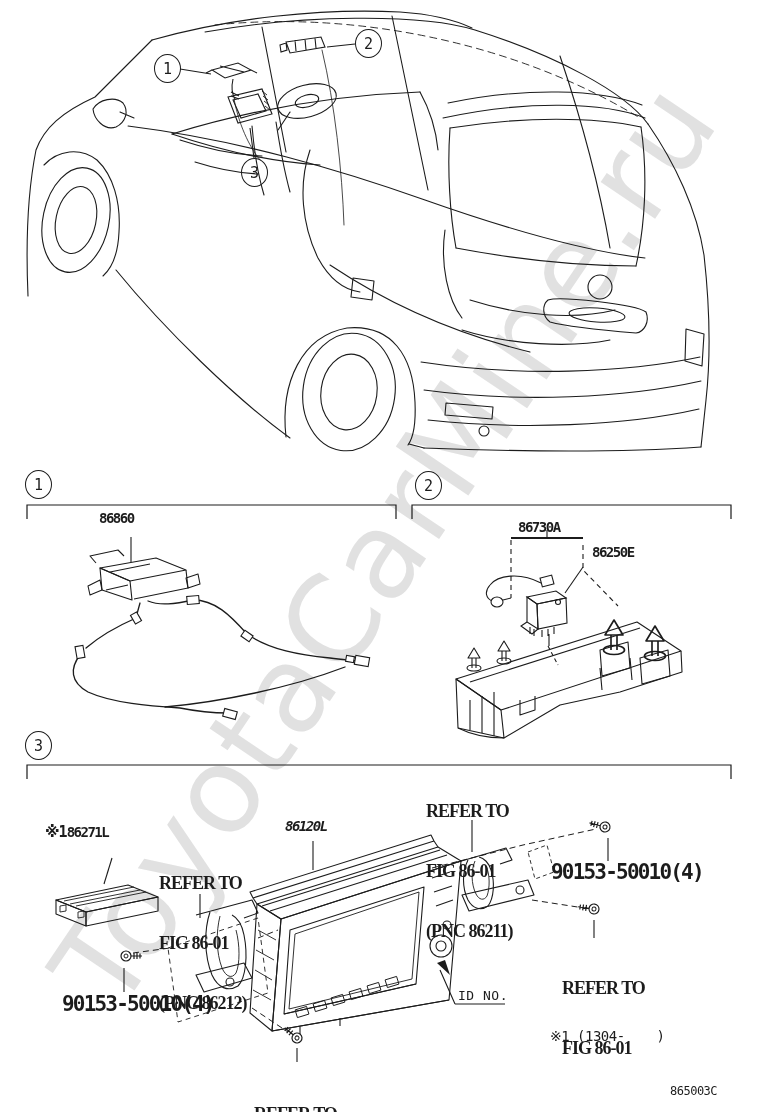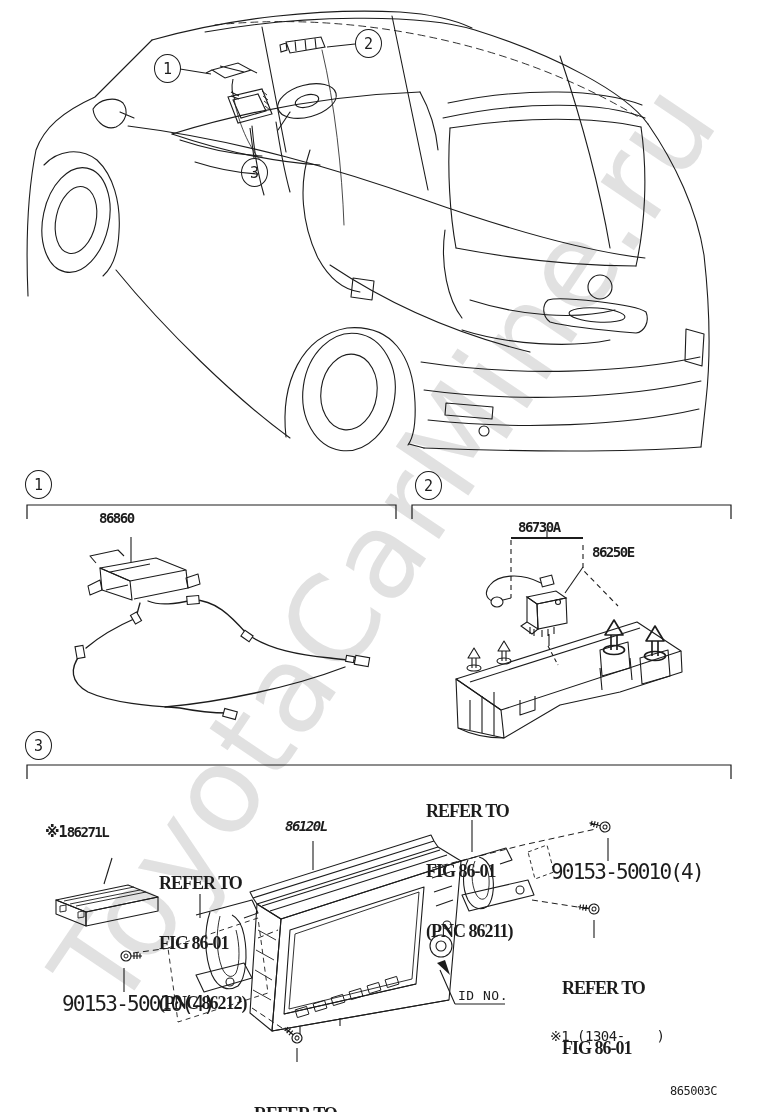--- a/index.html
+++ b/index.html
@@ -5,21 +5,21 @@
   html,body{margin:0;padding:0;background:#fff;}
   .page{position:relative;width:760px;height:1112px;background:#ffffff;overflow:hidden;
         font-family:"DejaVu Sans Mono","DejaVu Sans",monospace;color:#1c1c1c;}
   .watermark{position:absolute;left:385px;top:545px;transform:translate(-50%,-50%) rotate(-56deg);
         font-family:"DejaVu Sans","Liberation Sans",sans-serif;font-size:120px;font-weight:400;
         color:#c9c9c9;opacity:.55;white-space:nowrap;letter-spacing:2px;z-index:0;pointer-events:none;}
   svg.art{position:absolute;left:0;top:0;z-index:1;}
   .lbl{position:absolute;z-index:2;white-space:pre;}
   .partnum{font-size:14px;font-weight:bold;letter-spacing:-1.5px;}
   .refer{font-size:18px;font-weight:bold;letter-spacing:-1px;line-height:20px;font-family:Liberation Serif, serif;}
-  .screwnum{font-size:21px;font-weight:normal;letter-spacing:-1.8px;}
+  .screwnum{font-size:21px;font-weight:bold;letter-spacing:-1.8px;}
   .note{font-size:14px;font-weight:400;letter-spacing:-0.5px;margin-left:19px;}
   .idno{font-size:13px;font-weight:400;letter-spacing:0.5px;}
   .code{font-size:12px;font-weight:400;letter-spacing:-0.5px;}
   .refmark{font-size:15px;font-weight:bold;letter-spacing:-1px;}
   .callout{position:absolute;z-index:2;width:25px;height:27px;border:1.5px solid #1c1c1c;border-radius:50%;
         display:flex;align-items:center;justify-content:center;font-size:15px;font-weight:400;background:transparent;}
 </style>
 </head>
 <body>
 

